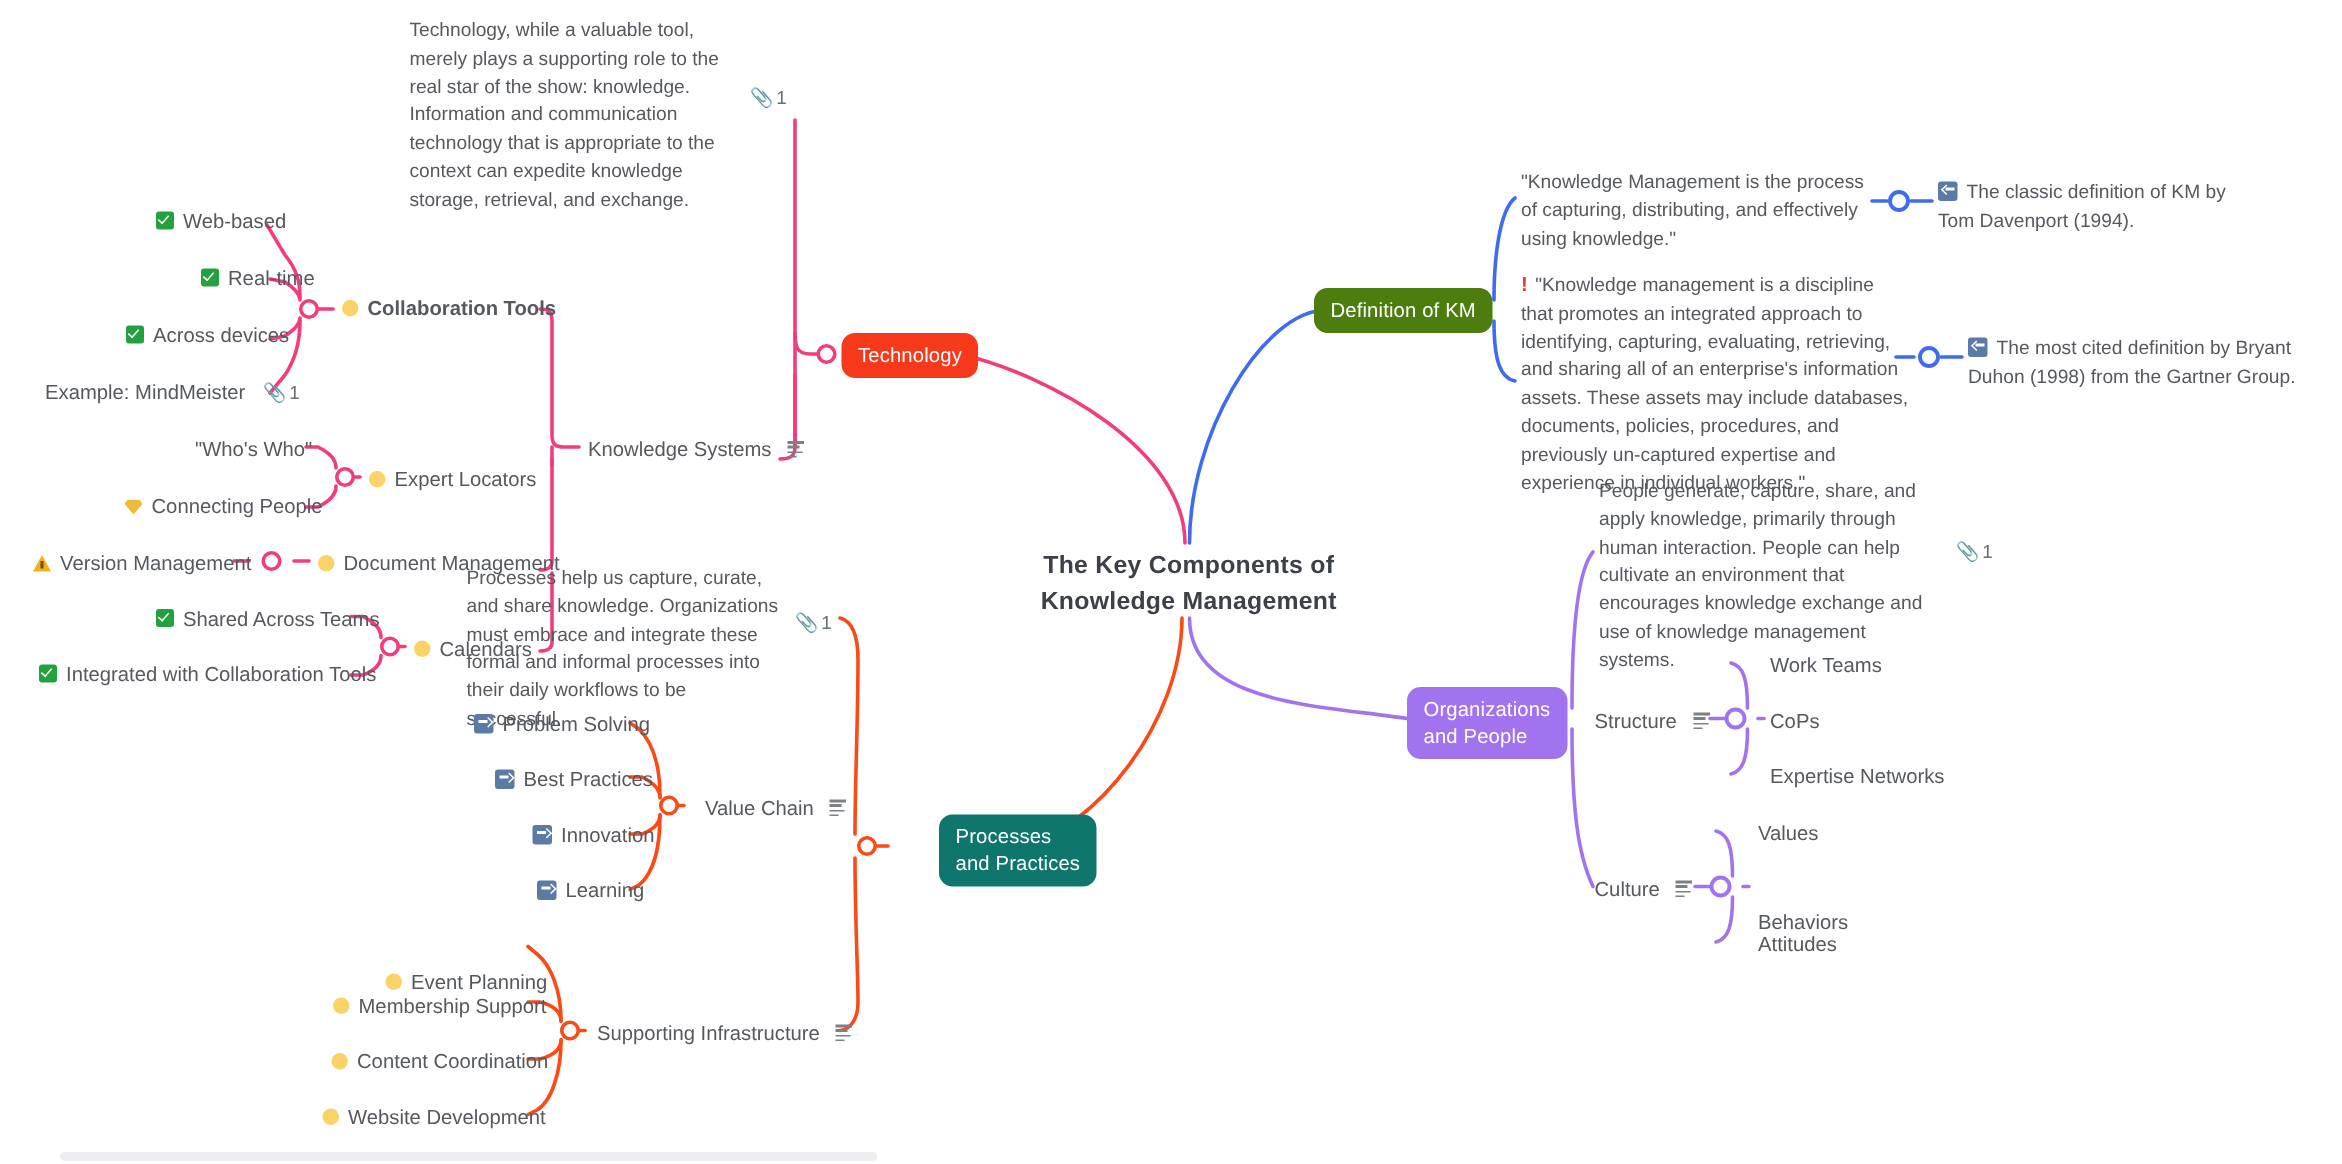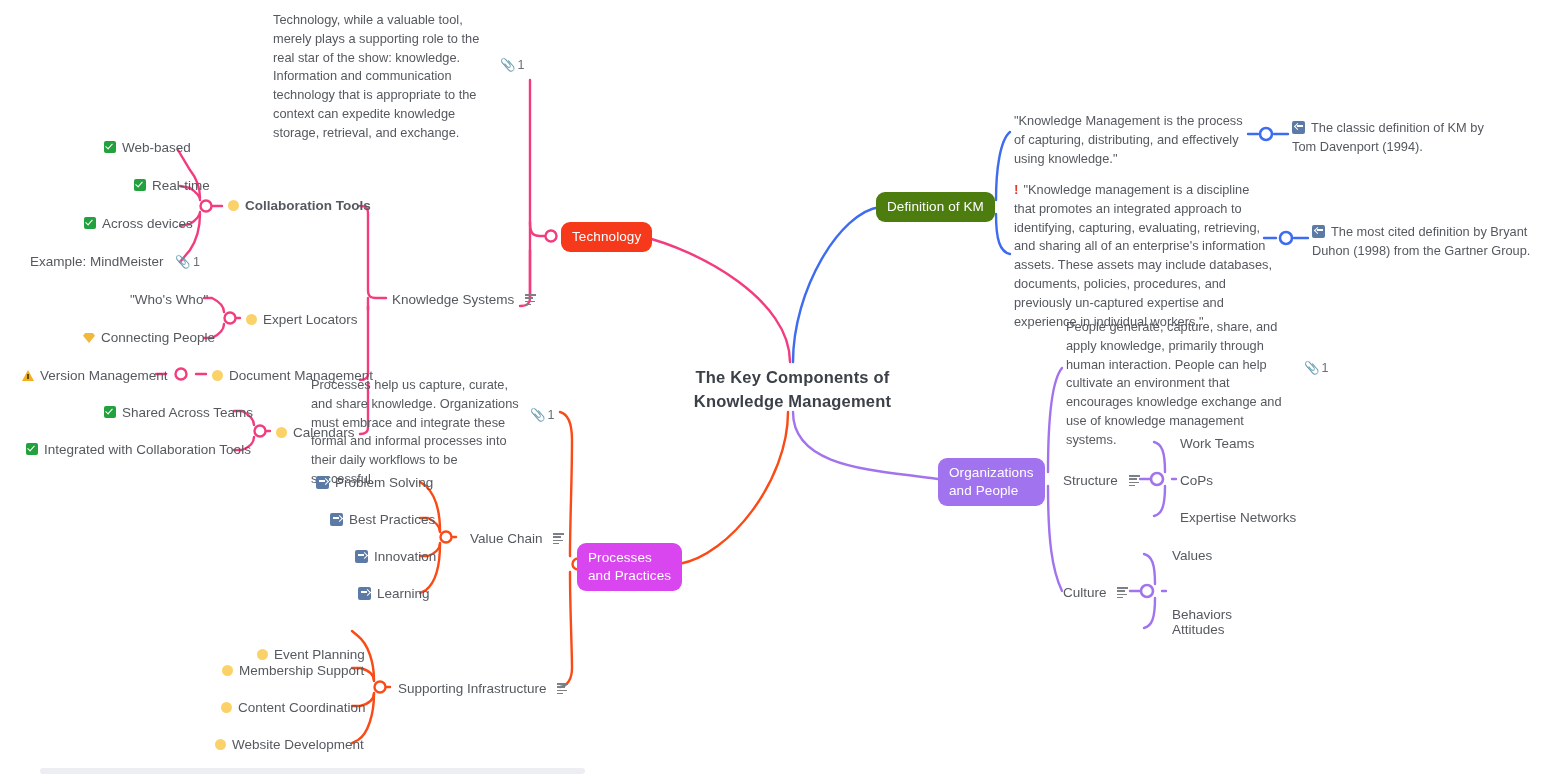--- a/index.html
+++ b/index.html
@@ -200,21 +200,21 @@
   <div class="node" style="left:276px;top:423px;">
     <span class="dot"></span><span>Calendars</span>
   </div>
   <div class="node" style="left:104px;top:403px;">
     <span class="chk"></span><span>Shared Across Teams</span>
   </div>
   <div class="node" style="left:26px;top:440px;">
     <span class="chk"></span><span>Integrated with Collaboration Tools</span>
   </div>
 
-  <div class="pill" style="left:577px;top:543px;background:#d946ef;">
+  <div class="pill" style="left:626px;top:543px;background:#0f766e;">
     <span style="white-space:pre-line">Processes
 and Practices</span>
   </div>
 
   <div class="node wrap" style="left:311px;top:376px;width:212px;font-size:12.8px;line-height:1.47;">
     <span>Processes help us capture, curate, and share knowledge. Organizations must embrace and integrate these formal and informal processes into their daily workflows to be successful.</span>
   </div>
   <div class="node" style="left:530px;top:405px;">
     <span class="clip">📎</span><span class="clipnum">1</span>
   </div>

